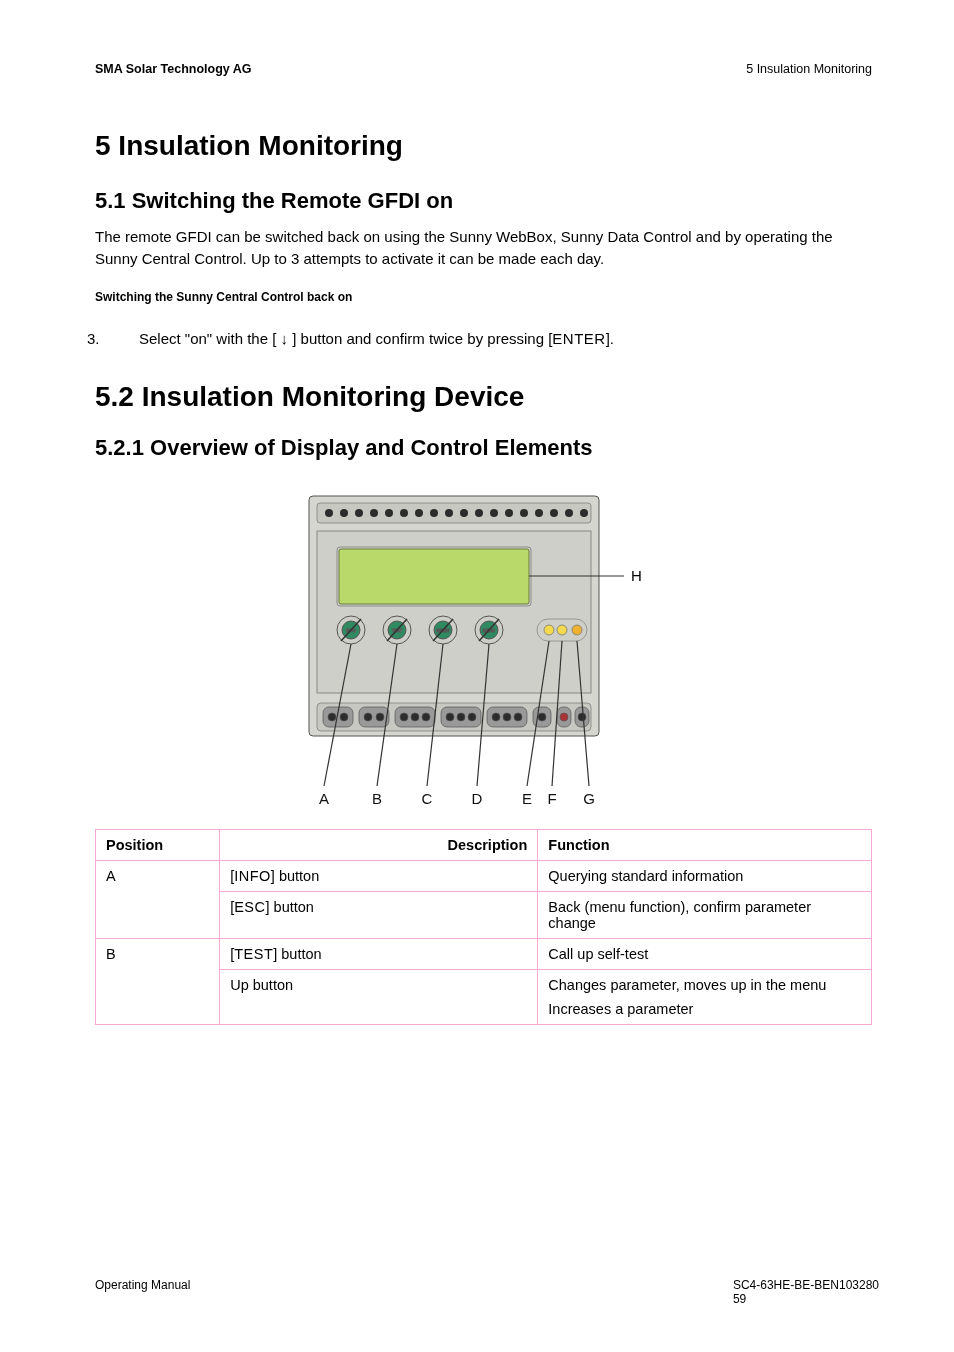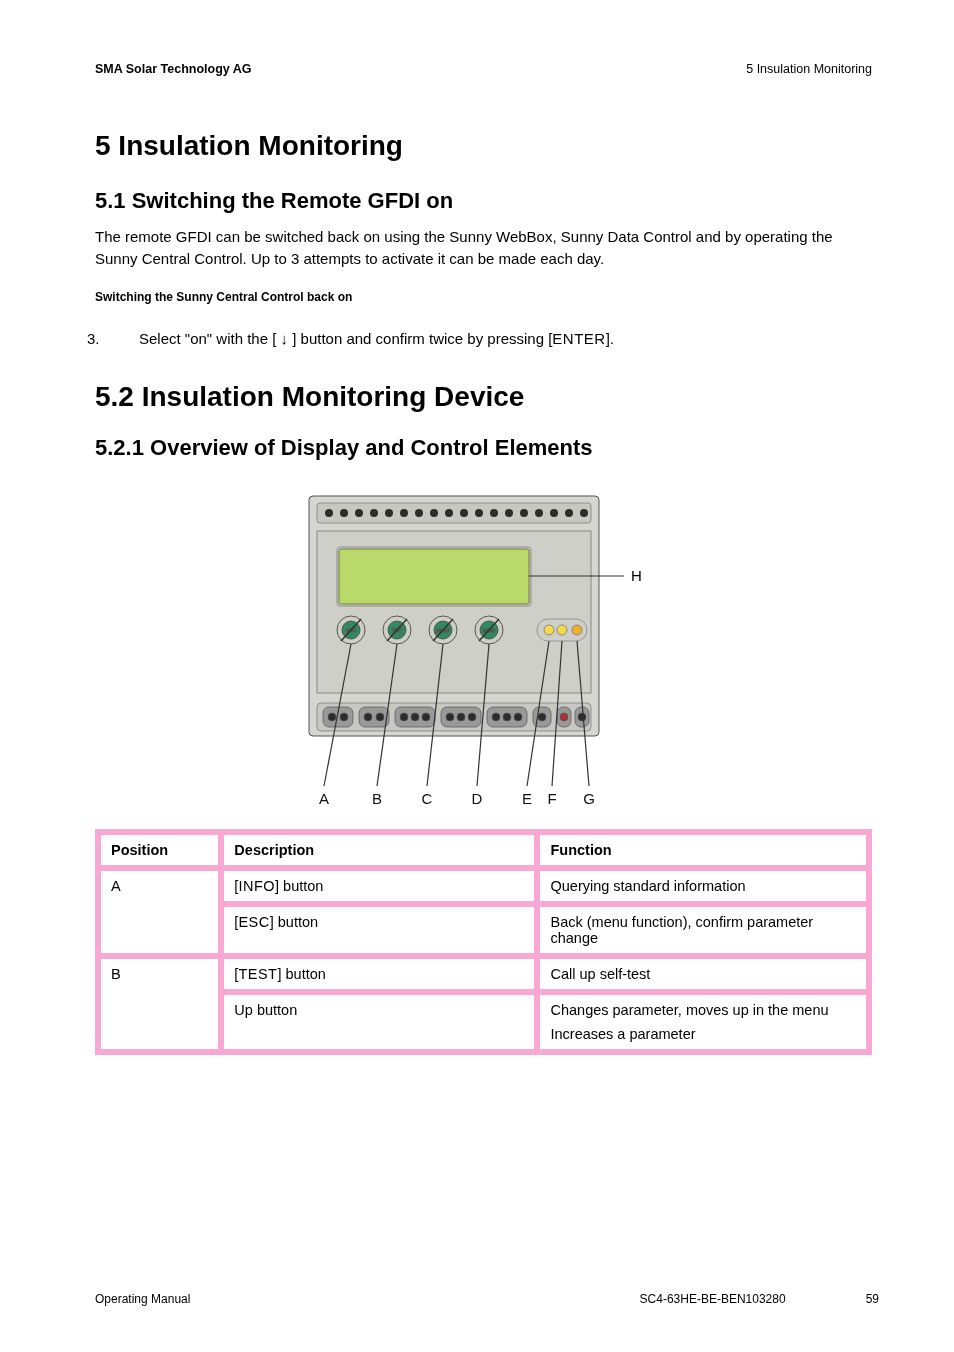--- a/index.html
+++ b/index.html
@@ -87,40 +87,40 @@
     margin-bottom: 22px;
   }
 
   
   table.func {
     width: 100%;
     border-collapse: collapse;
     font-size: 14.5px;
   }
   table.func th, table.func td {
-    border: 6px solid #f9a8d4;
+    border: 1px solid #f9a8d4;
     padding: 7px 10px;
     text-align: left;
     vertical-align: top;
   }
   table.func th {
     font-weight: bold;
   }
   .footer-row {
     position: absolute;
     bottom: 46px;
     left: 95px;
     right: 75px;
     display: flex;
     justify-content: space-between;
     font-size: 12px;
   }
   .footer-right {
     display: flex;
-    gap: 80px;
+    flex-direction: column;
   }
 </style>
 </head>
 <body>
 
 <div class="page">
   <div class="header-row">
     <span>SMA Solar Technology AG</span>
     <span style="font-weight:normal;">5 Insulation Monitoring</span>
   </div>
@@ -281,21 +281,21 @@
         <text x="310" y="313">G</text>
       </g>
     </svg>
   </div>
 
 
   <table class="func">
     <thead>
       <tr>
         <th style="width:16%;">Position</th>
-        <th style="width:41%;">Description</th>
+        <th style="width:41%;text-align:right;">Description</th>
         <th>Function</th>
       </tr>
     </thead>
     <tbody>
       <tr>
         <td rowspan="2">A</td>
         <td><span>[</span><span class="narrow">INFO</span><span>] button</span></td>
         <td>Querying standard information</td>
       </tr>
       <tr>

